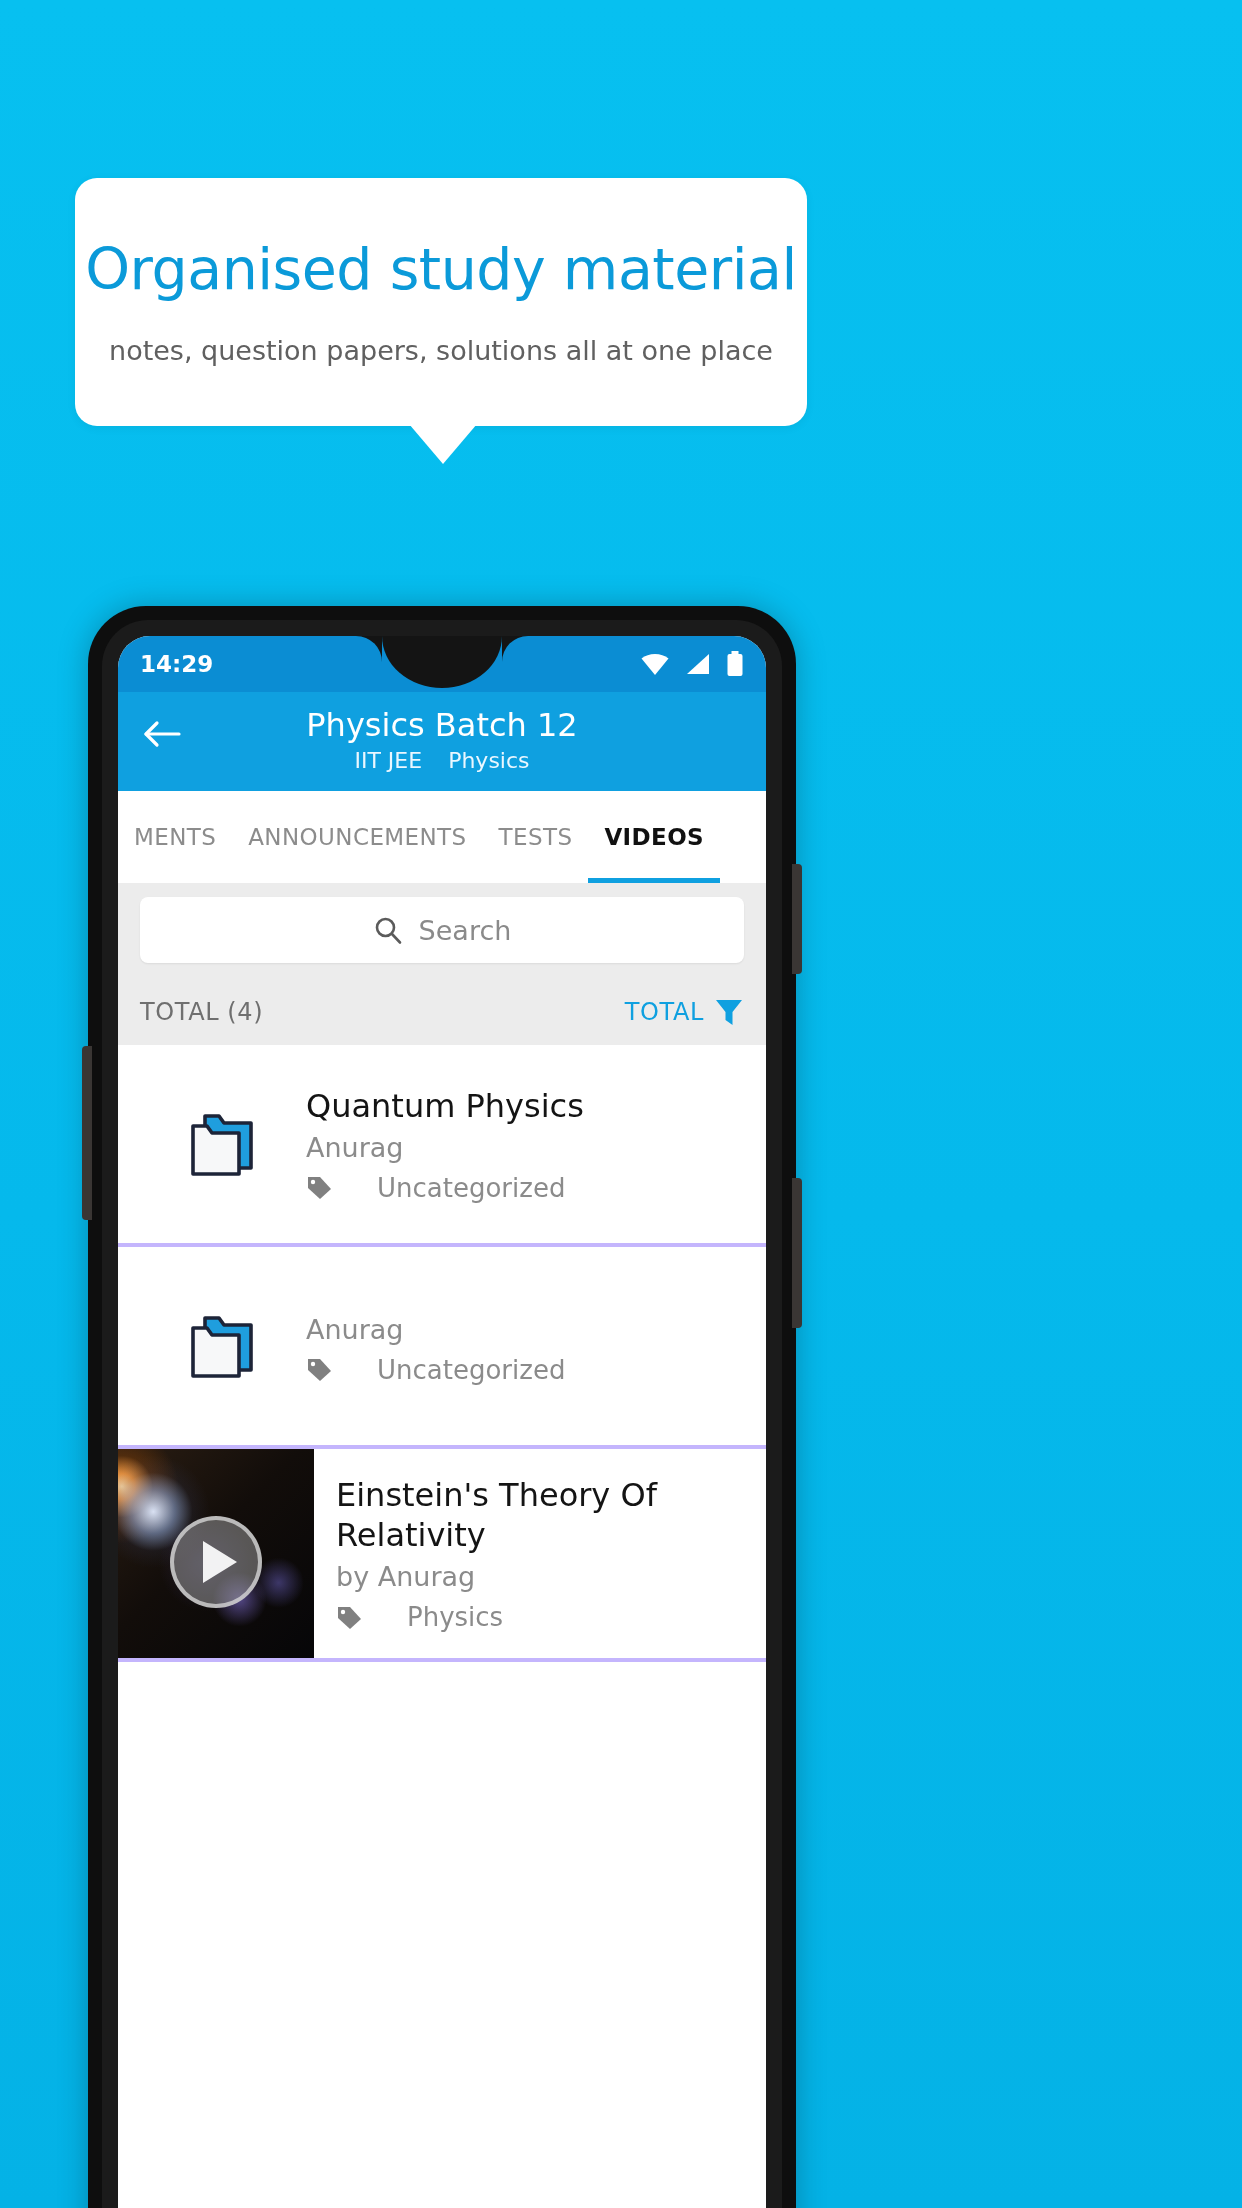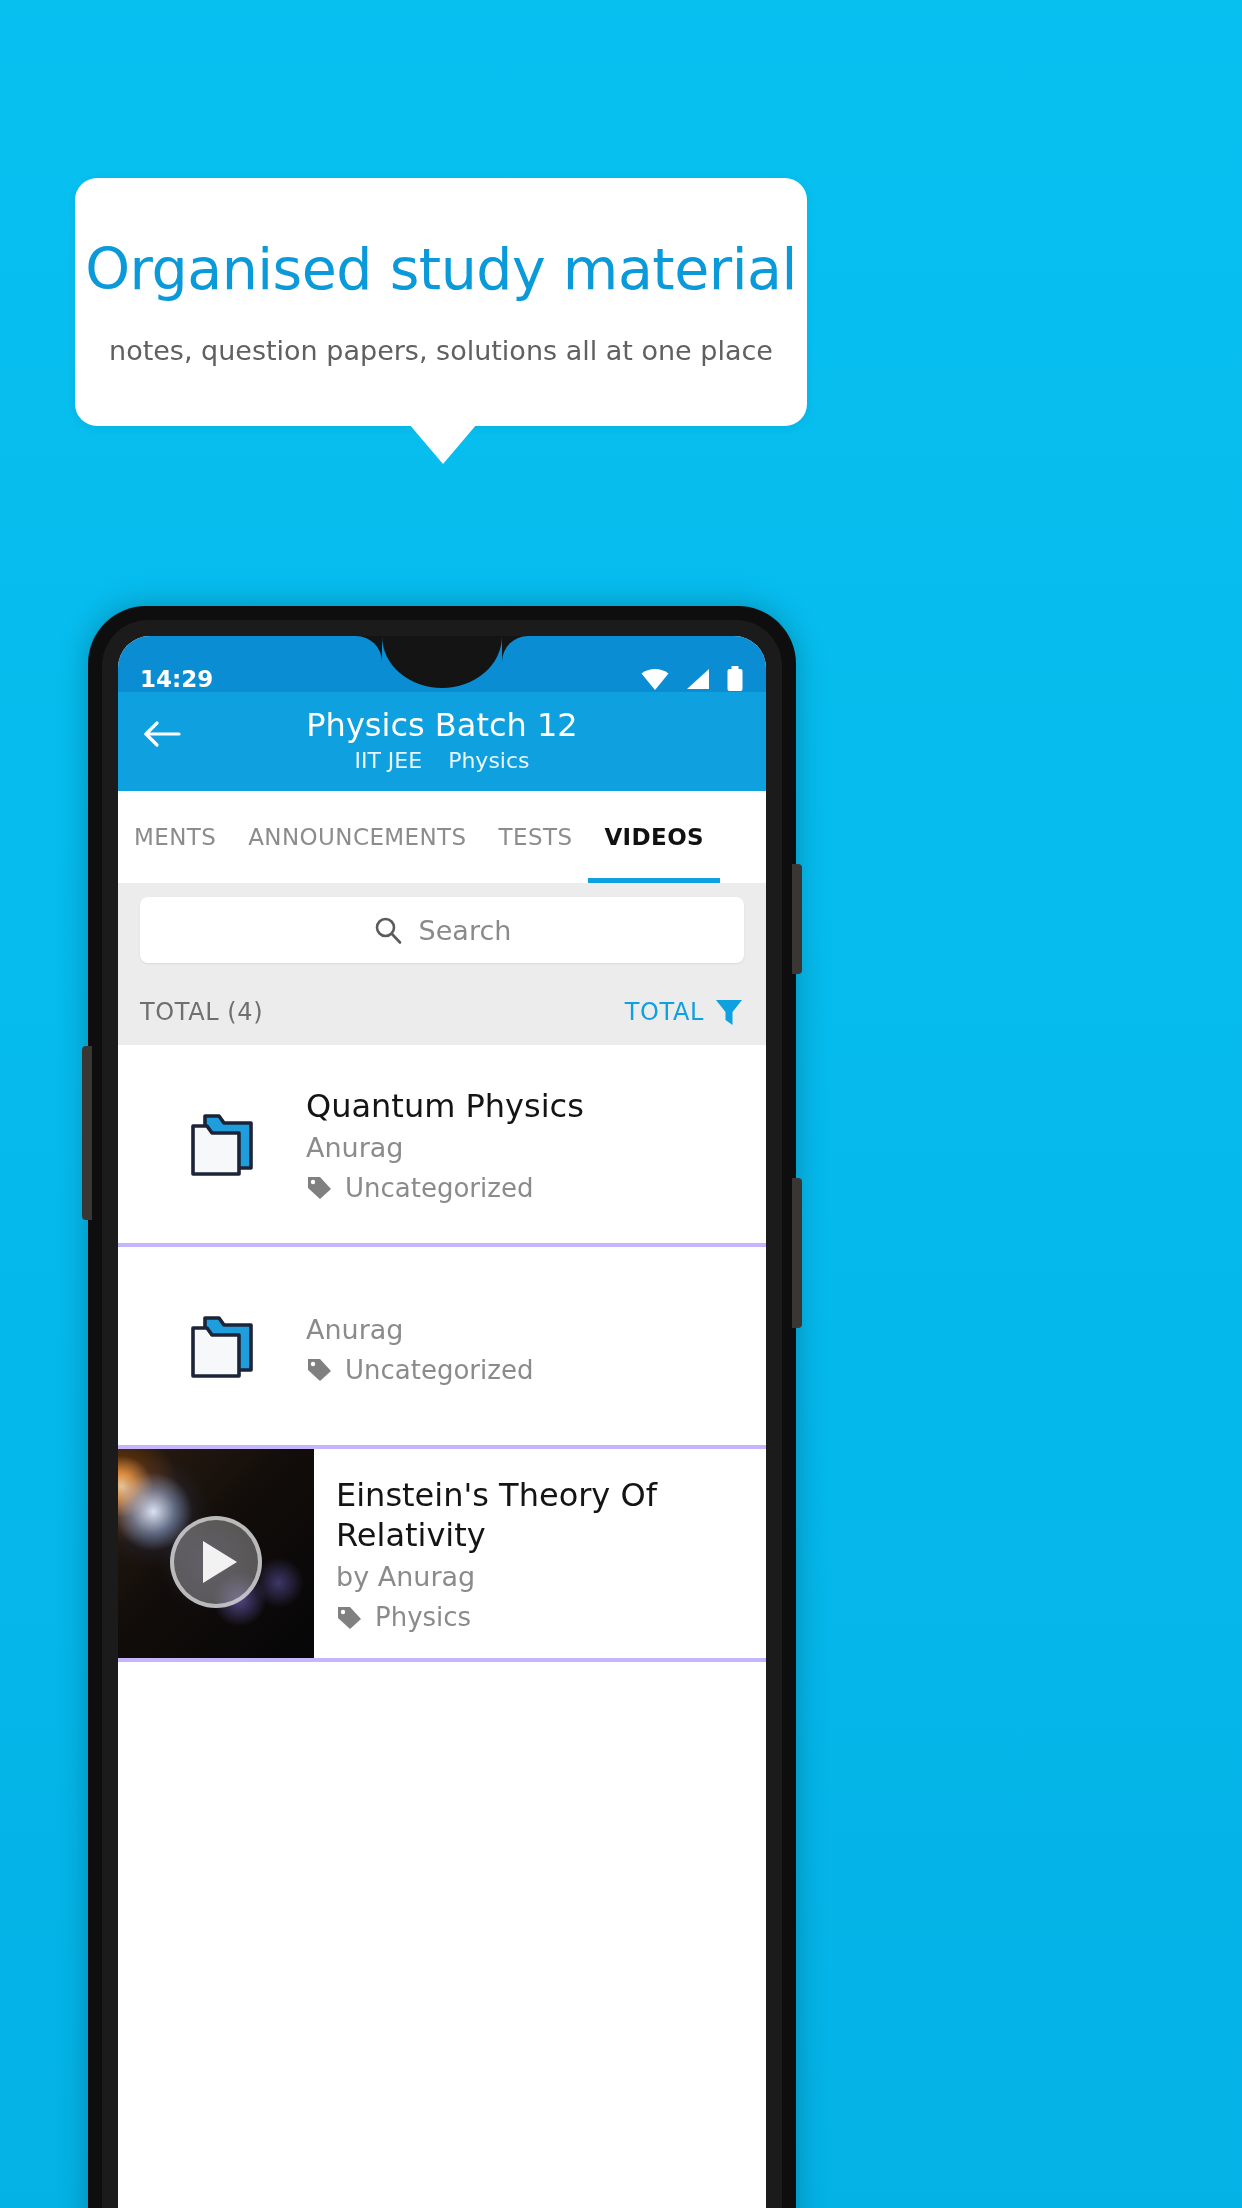--- a/index.html
+++ b/index.html
@@ -116,21 +116,21 @@
     border-radius:50%;
   }
   #notch-l::after { border-radius:0 26px 0 0; }
   #notch-r::after { border-radius:26px 0 0 0; }
 
   
   #statusbar {
     position:relative;
     height:56px;
     background:#0b8dd3;
-    display:flex; align-items:flex-end;
+    display:flex; align-items:center;
     padding:0 22px;
     z-index:4;
   }
   #status-time {
     color:#ffffff;
     font-size:23px;
     font-weight:700;
     font-family:"DejaVu Sans", sans-serif;
   }
   #status-icons {
@@ -270,20 +270,21 @@
     font-family:"DejaVu Sans", sans-serif;
   }
   .row-tag {
     margin-top:10px;
     display:flex; align-items:center; gap:12px;
   }
   .row-tag-text {
     font-size:26px;
     color:#8b8b8b;
     font-family:"DejaVu Sans", sans-serif;
+    margin-left:32px;
   }
 
   
   .row-video { min-height:200px; padding:0; align-items:stretch; }
   .video-thumb {
     position:relative;
     width:196px; flex:0 0 196px;
     background:
       radial-gradient(circle at 18% 30%, rgba(225,235,255,0.95) 0%, rgba(150,175,225,0.55) 10%, rgba(60,70,110,0.15) 18%, rgba(0,0,0,0) 26%),
       radial-gradient(circle at 2% 18%, #ffd9a0 0%, #e8913c 5%, rgba(120,60,10,0.5) 12%, rgba(0,0,0,0) 22%),

